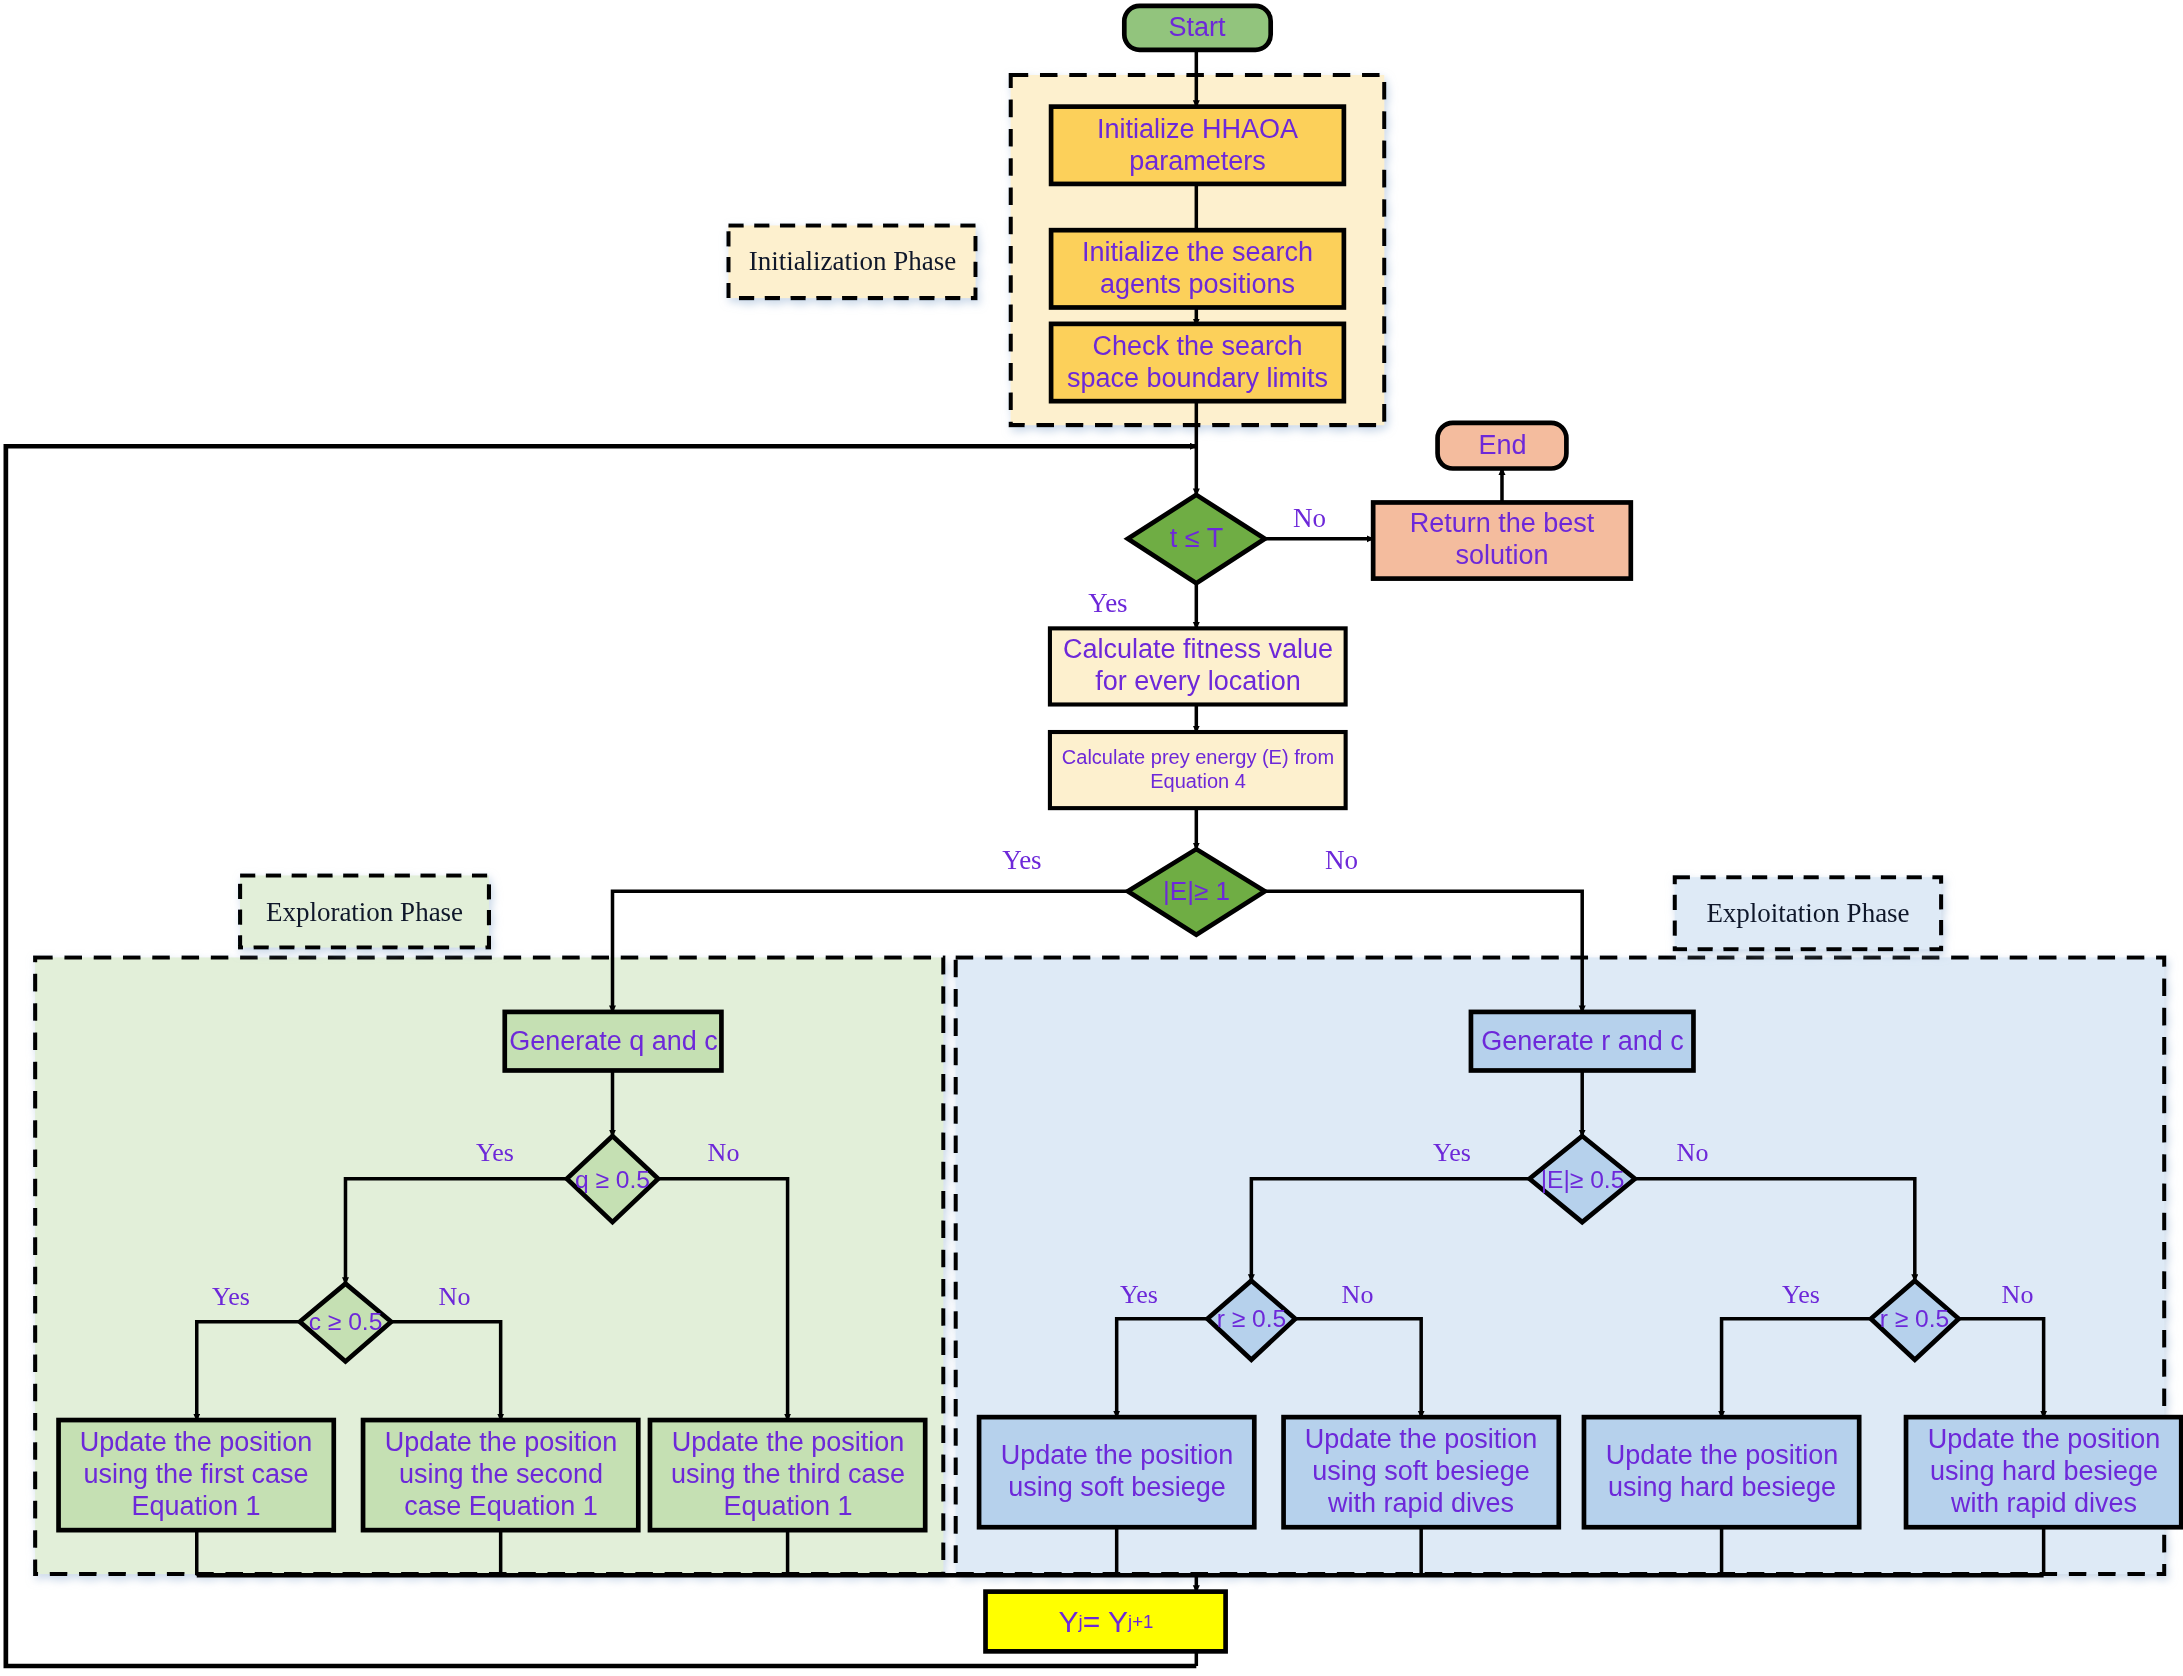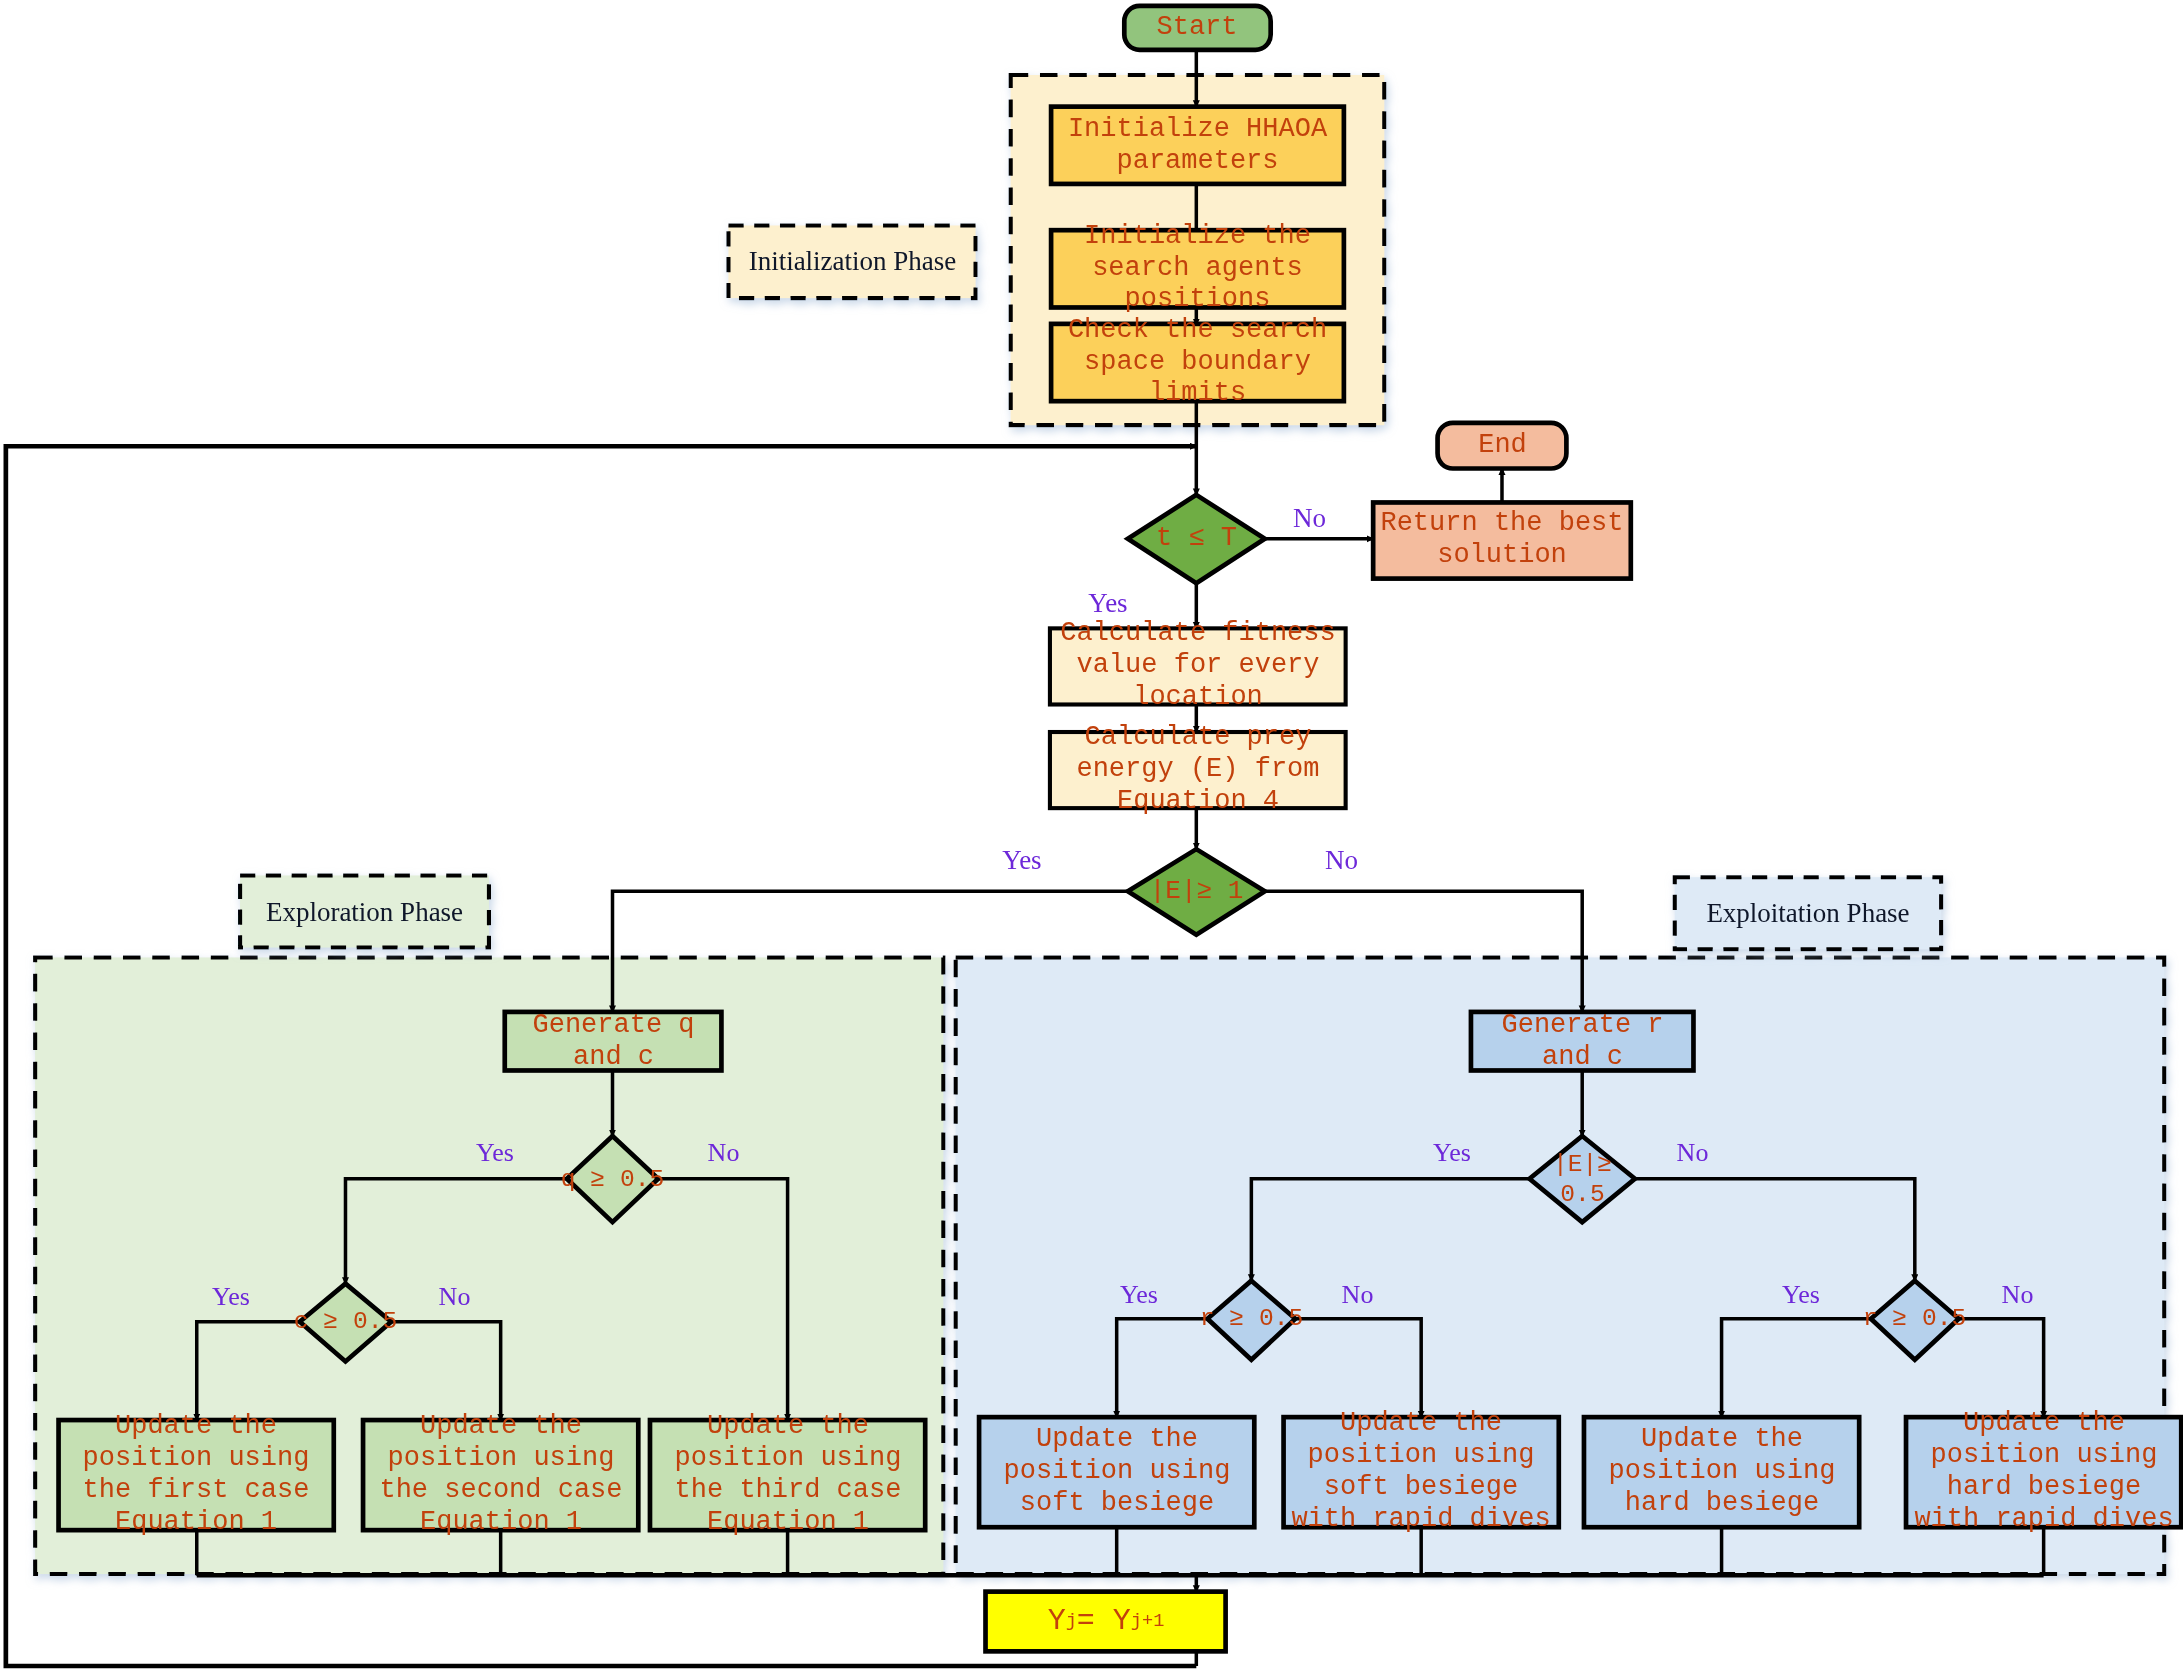--- a/index.html
+++ b/index.html
@@ -1,22 +1,22 @@
 <!DOCTYPE html>
 <html style="font-size:9.4px"><head>
 <meta charset="utf-8">
 <style>
   html,body{margin:0;padding:0;background:#fff;}
   body{width:2183px;height:1676px;font-family:"Liberation Serif","DejaVu Serif",serif;}
   #root{position:relative;width:2183px;height:1676px;background:#ffffff;overflow:hidden;}
   svg#canvas{position:absolute;left:0;top:0;width:2183px;height:1676px;}
   .nodeLabel{
     position:absolute;display:flex;align-items:center;justify-content:center;
-    text-align:center;color:#c2410c;line-height:1.18;pointer-events:none;
-    font-family:Liberation Mono, monospace;
+    text-align:center;color:#6d28d9;line-height:1.18;pointer-events:none;
+    font-family:Liberation Sans, sans-serif;
   }
   .edgeLabel{
     position:absolute;display:flex;align-items:center;justify-content:center;
     color:#6d28d9;font-family:"Liberation Serif","DejaVu Serif",serif;
     white-space:nowrap;
   }
   .phaseLabel{
     position:absolute;display:flex;align-items:center;justify-content:center;
     color:#0f172a;font-family:"Liberation Serif","DejaVu Serif",serif;white-space:nowrap;
   }
@@ -164,21 +164,21 @@
   <div class="nodeLabel" style="left:1057px;top:324px;width:281px;height:77px;font-size:27px;">Check the search space boundary limits</div>
 
   <div class="nodeLabel" style="left:1138px;top:518px;width:117px;height:41px;font-size:27px;">t ≤ T</div>
 
   <div class="nodeLabel" style="left:1379px;top:502px;width:246px;height:76px;font-size:27px;text-align:center;">Return the best solution</div>
 
   <div class="nodeLabel" style="left:1438px;top:423px;width:129px;height:46px;font-size:27px;">End</div>
 
   <div class="nodeLabel" style="left:1056px;top:628px;width:284px;height:76px;font-size:27px;">Calculate fitness value for every location</div>
 
-  <div class="nodeLabel" style="left:1056px;top:732px;width:284px;height:76px;font-size:27px;">Calculate prey energy (E) from Equation 4</div>
+  <div class="nodeLabel" style="left:1056px;top:732px;width:284px;height:76px;font-size:20px;">Calculate prey energy (E) from Equation 4</div>
 
   <div class="nodeLabel" style="left:1138px;top:871px;width:117px;height:41px;font-size:26px;">|E|≥ 1</div>
 
   <div class="nodeLabel" style="left:508px;top:1012px;width:211px;height:59px;font-size:27px;">Generate q and c</div>
 
   <div class="nodeLabel" style="left:554px;top:1160px;width:117px;height:39px;font-size:24.6px;">q ≥ 0.5</div>
 
   <div class="nodeLabel" style="left:287px;top:1302px;width:117px;height:39px;font-size:24.6px;">c ≥ 0.5</div>
 
   <div class="nodeLabel" style="left:63px;top:1420px;width:266px;height:110px;font-size:27px;">Update the position using the first case Equation 1</div>

